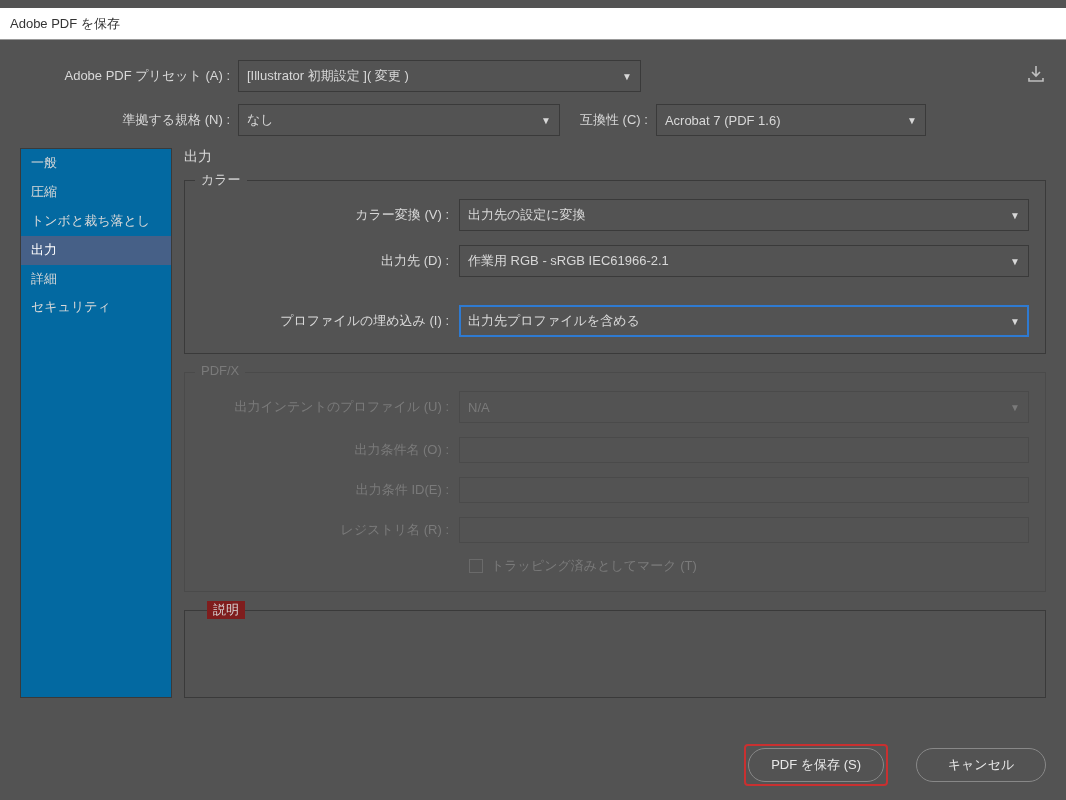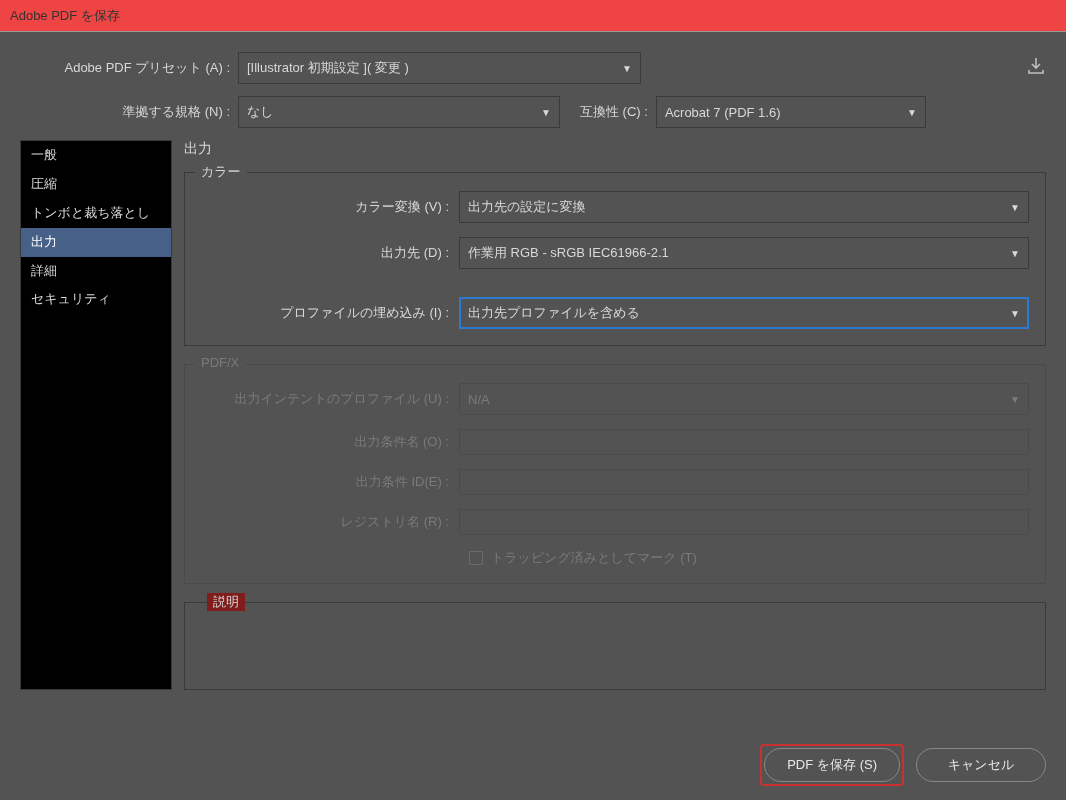--- a/index.html
+++ b/index.html
@@ -6,27 +6,28 @@
   body {
     font-family: "Yu Gothic UI", "Meiryo", sans-serif;
     background: #535353;
     color: #d8d8d8;
     font-size: 13px;
     width: 1066px;
     height: 800px;
     overflow: hidden;
   }
   .titlebar {
-    background: #ef4444;
+    background: #ffffff;
     color: #333;
     height: 32px;
     line-height: 32px;
     padding: 0 10px;
     font-size: 13px;
     border-bottom: 1px solid #999;
+    margin-top: 8px;
   }
   .dialog-body {
     padding: 20px 20px 0 20px;
   }
   .row {
     display: flex;
     align-items: center;
     margin-bottom: 12px;
   }
   .label {
@@ -67,21 +68,21 @@
     color: #7a7a7a;
     padding: 0 6px;
   }
   .top-section { margin-bottom: 10px; }
   .main-area {
     display: flex;
     gap: 12px;
   }
   .sidebar {
     width: 152px;
-    background: #000000;
+    background: #0369a1;
     border: 1px solid #3a3a3a;
     padding: 0;
   }
   .sidebar-item {
     padding: 6px 10px;
     cursor: pointer;
     color: #d8d8d8;
     line-height: 1.3;
   }
   .sidebar-item.selected {
@@ -148,21 +149,21 @@
     position: absolute;
     top: -10px; left: 22px;
     background: #7f1d1d;
     padding: 0 6px;
   }
   .footer {
     position: absolute;
     bottom: 14px;
     right: 20px;
     display: flex;
-    gap: 12px;
+    gap: 28px;
     align-items: center;
   }
   .btn {
     border: 1px solid #888;
     border-radius: 18px;
     background: #535353;
     color: #e8e8e8;
     padding: 7px 22px;
     font-size: 13px;
     cursor: pointer;

